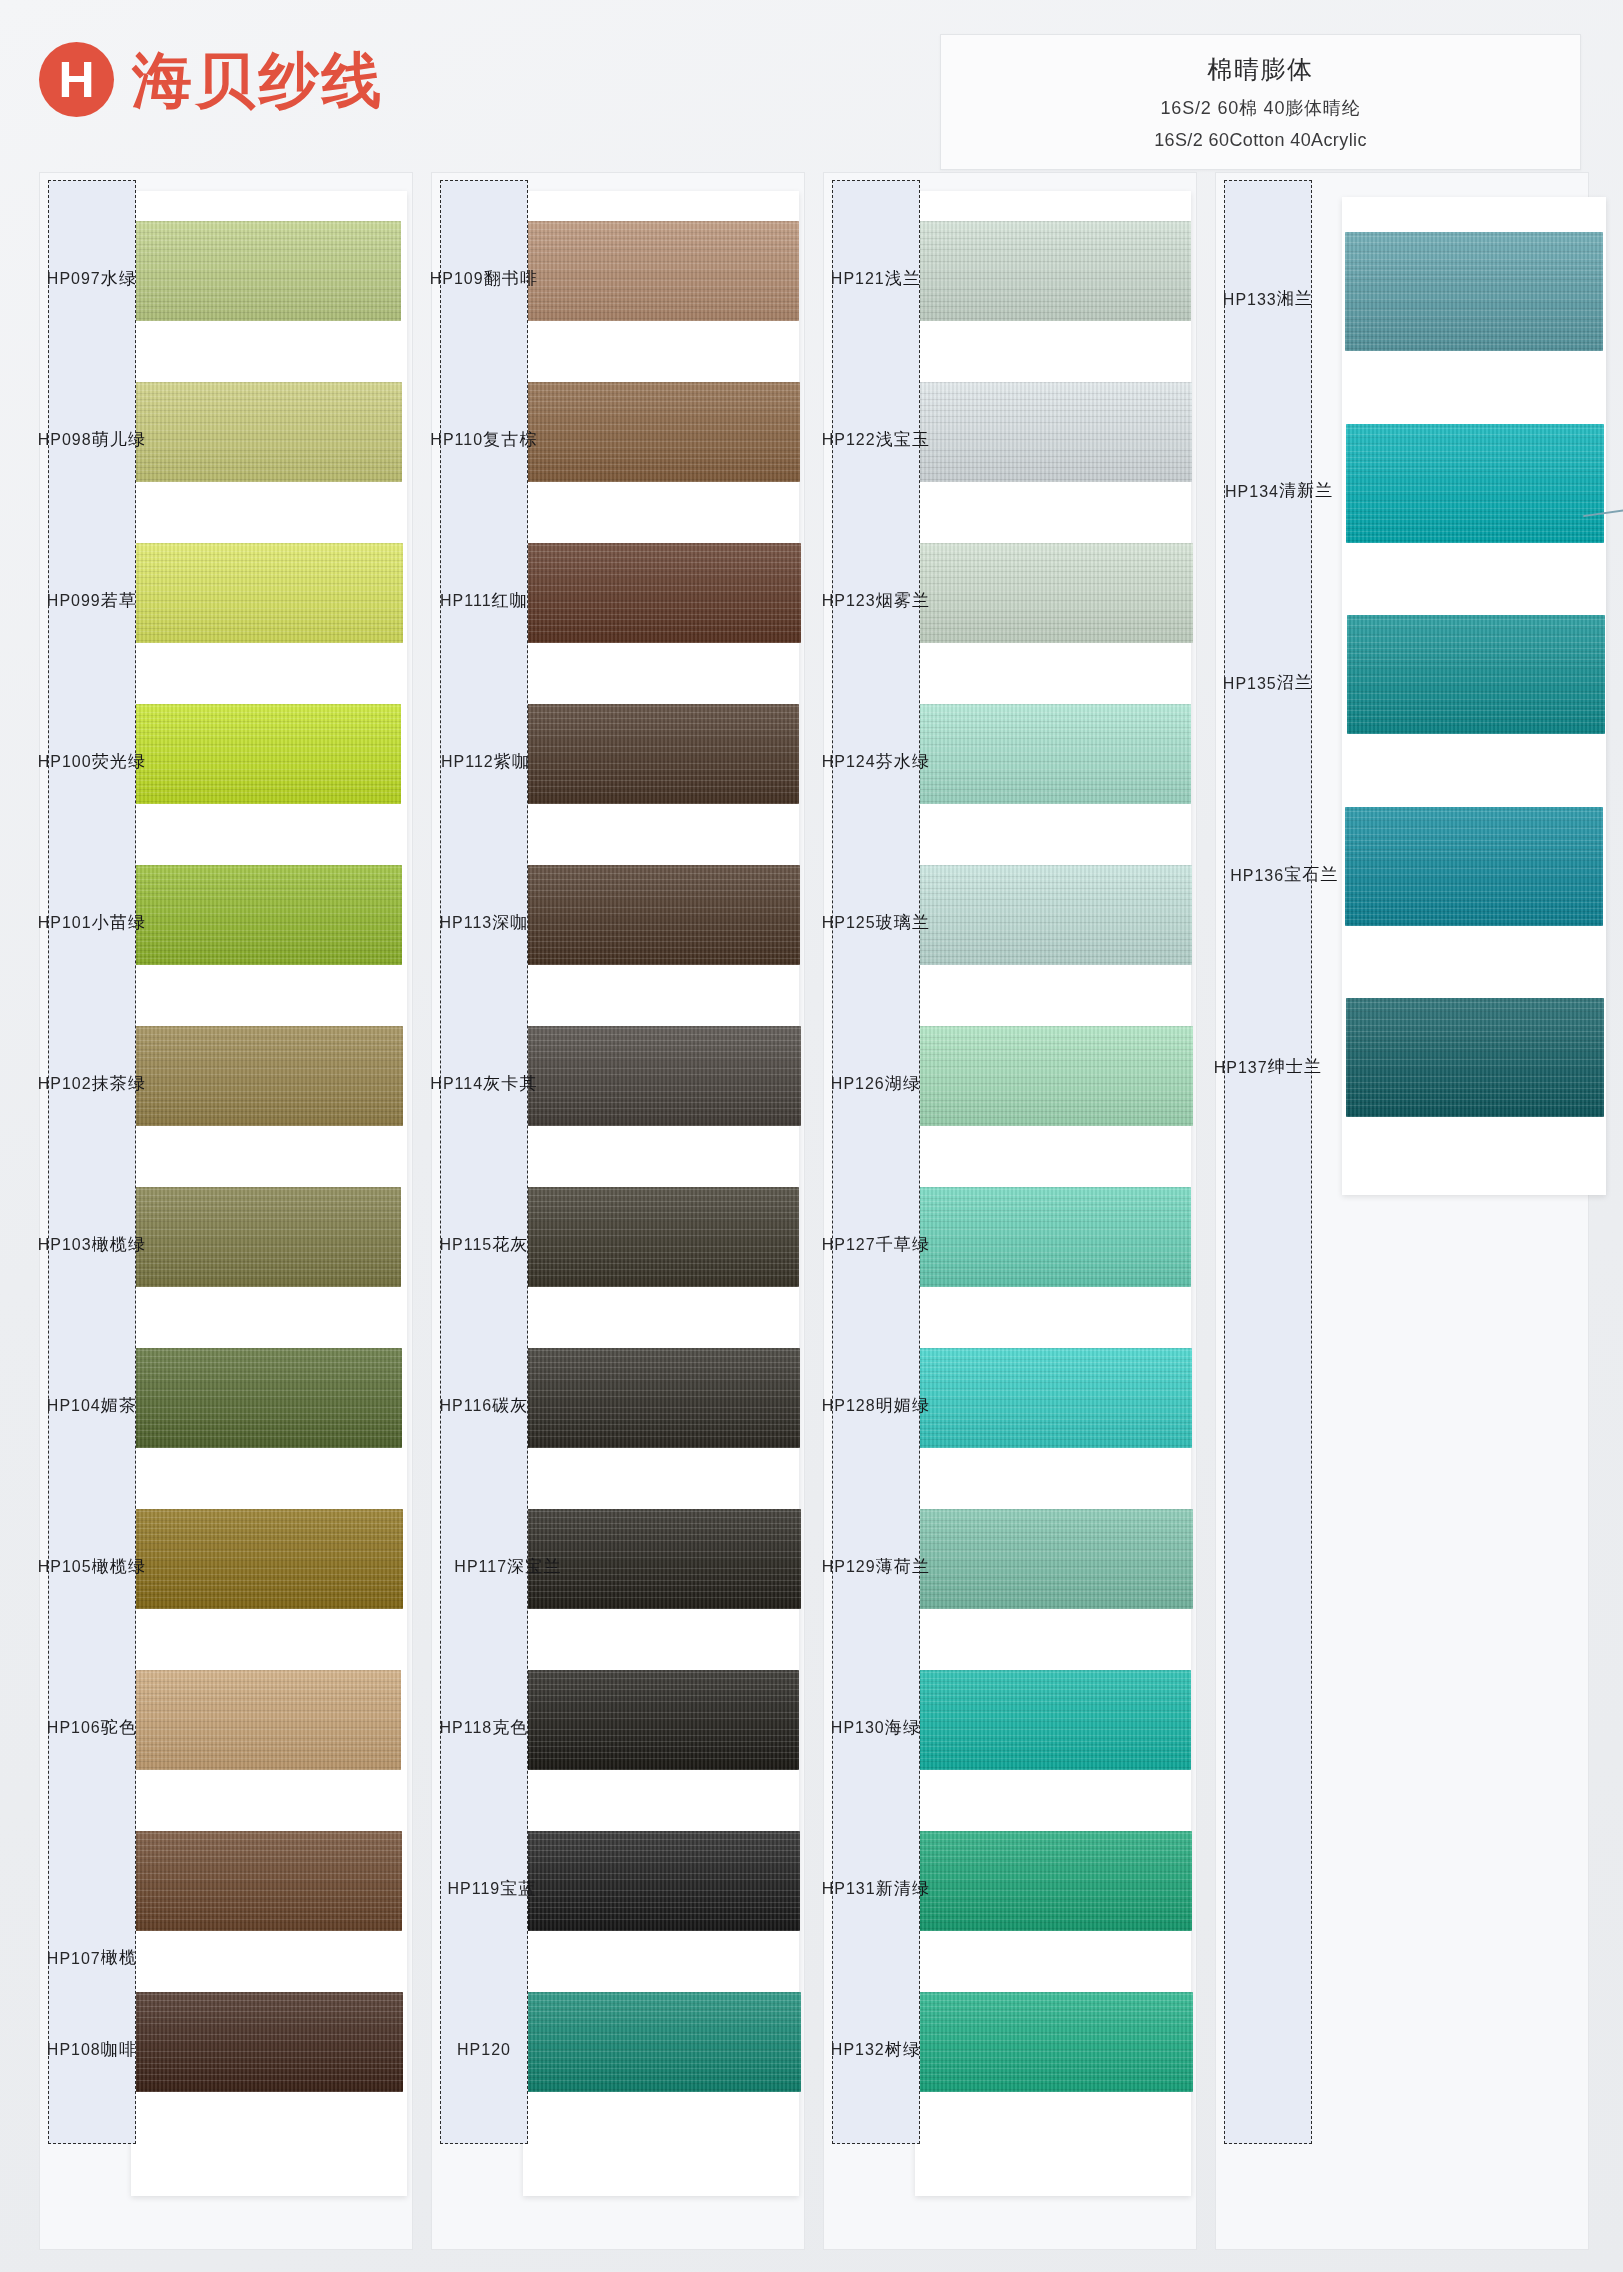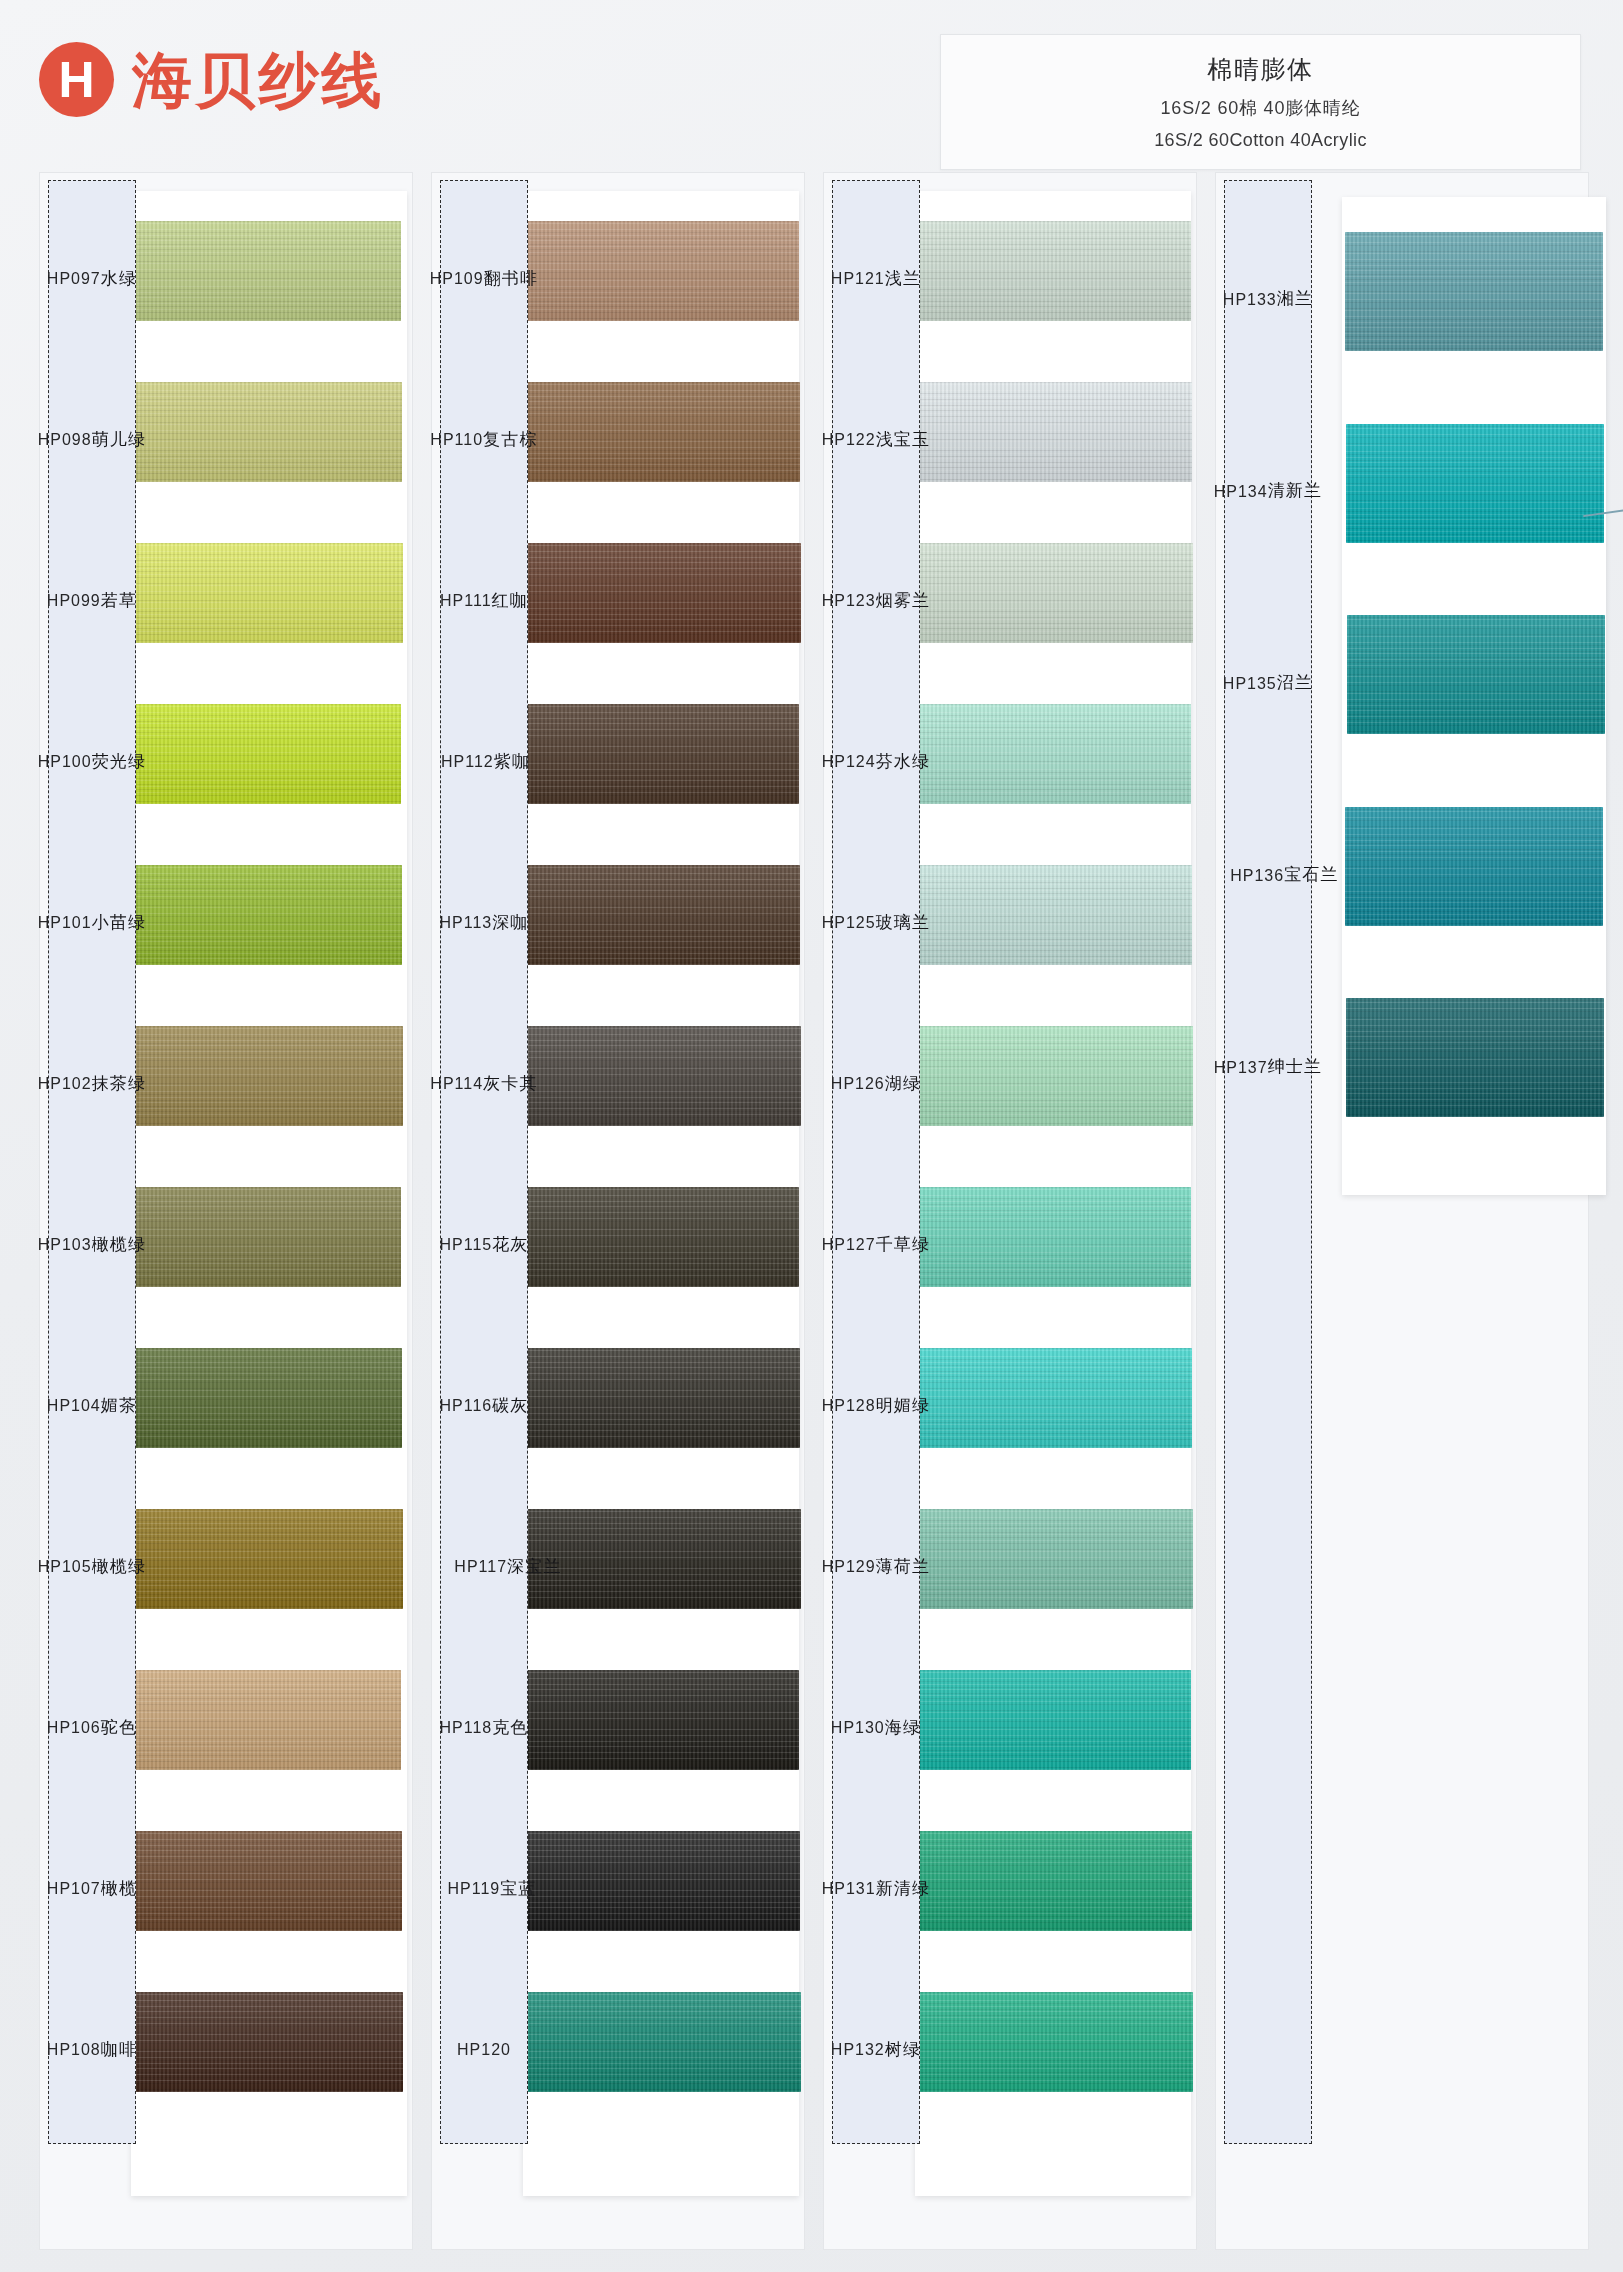--- a/index.html
+++ b/index.html
@@ -184,21 +184,21 @@
             <div class="sw-name">媚茶</div>
           </div>
           <div class="swatch-row" style="height: 161px; margin-top: 0px;">
             <div class="sw-code">HP105</div>
             <div class="sw-name">橄榄绿</div>
           </div>
           <div class="swatch-row" style="height: 161px; margin-top: 0px;">
             <div class="sw-code">HP106</div>
             <div class="sw-name">驼色</div>
           </div>
-          <div class="swatch-row" style="height: 161px; margin-top: 0px;">
+          <div class="swatch-row" style="height: 161px; margin-top: 0px; align-items: flex-end;">
             <div class="sw-code">HP107</div>
             <div class="sw-name">橄榄</div>
           </div>
           <div class="swatch-row" style="height: 161px; margin-top: 0px;">
             <div class="sw-code">HP108</div>
             <div class="sw-name">咖啡</div>
           </div>
         </div>
       </div>
       <div class="column">
@@ -335,21 +335,21 @@
         <div class="yarn" style="background: rgb(91, 160, 170); left: 129px; width: 258px; top: 59px; height: 119px;"></div>
         <div class="yarn" style="background: rgb(0, 176, 182); left: 130px; width: 258px; top: 251px; height: 119px;"></div>
         <div class="yarn" style="background: rgb(13, 143, 146); left: 131px; width: 258px; top: 442px; height: 119px;"></div>
         <div class="yarn" style="background: rgb(13, 138, 157); left: 129px; width: 258px; top: 634px; height: 119px;"></div>
         <div class="yarn" style="background: rgb(14, 93, 99); left: 130px; width: 258px; top: 825px; height: 119px;"></div>
         <div class="label-strip" style="height: 1964px;">
           <div class="swatch-row" style="height: 192px; margin-top: 23px;">
             <div class="sw-code">HP133</div>
             <div class="sw-name">湘兰</div>
           </div>
-          <div class="swatch-row" style="height: 192px; margin-top: 0px;">
+          <div class="swatch-row" style="height: 192px; margin-top: 0px; justify-content: space-between;">
             <div class="sw-code">HP134</div>
             <div class="sw-name">清新兰</div>
           </div>
           <div class="swatch-row" style="height: 192px; margin-top: 0px;">
             <div class="sw-code">HP135</div>
             <div class="sw-name">沼兰</div>
           </div>
           <div class="swatch-row" style="height: 192px; margin-top: 0px; padding-left: 33px;">
             <div class="sw-code">HP136</div>
             <div class="sw-name">宝石兰</div>

